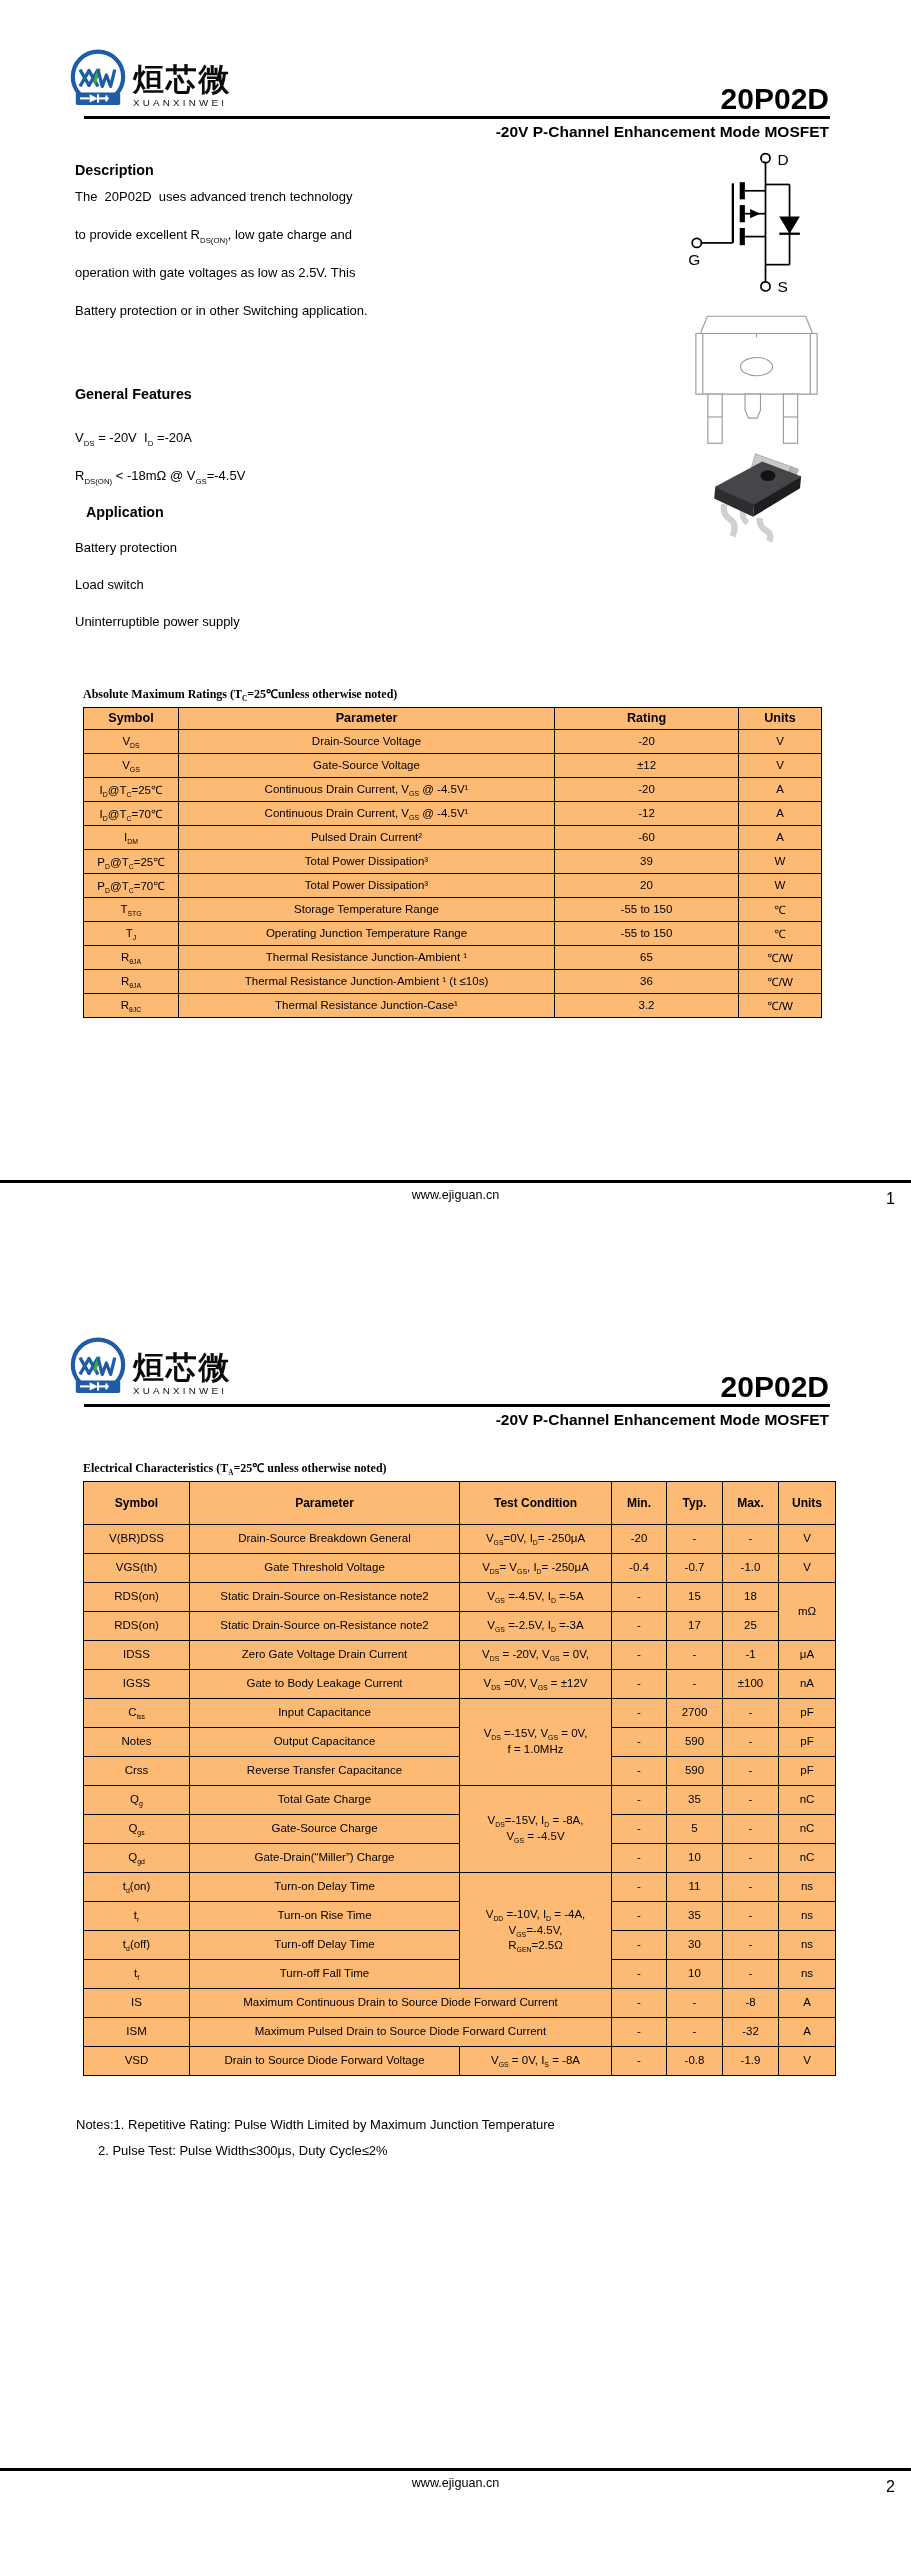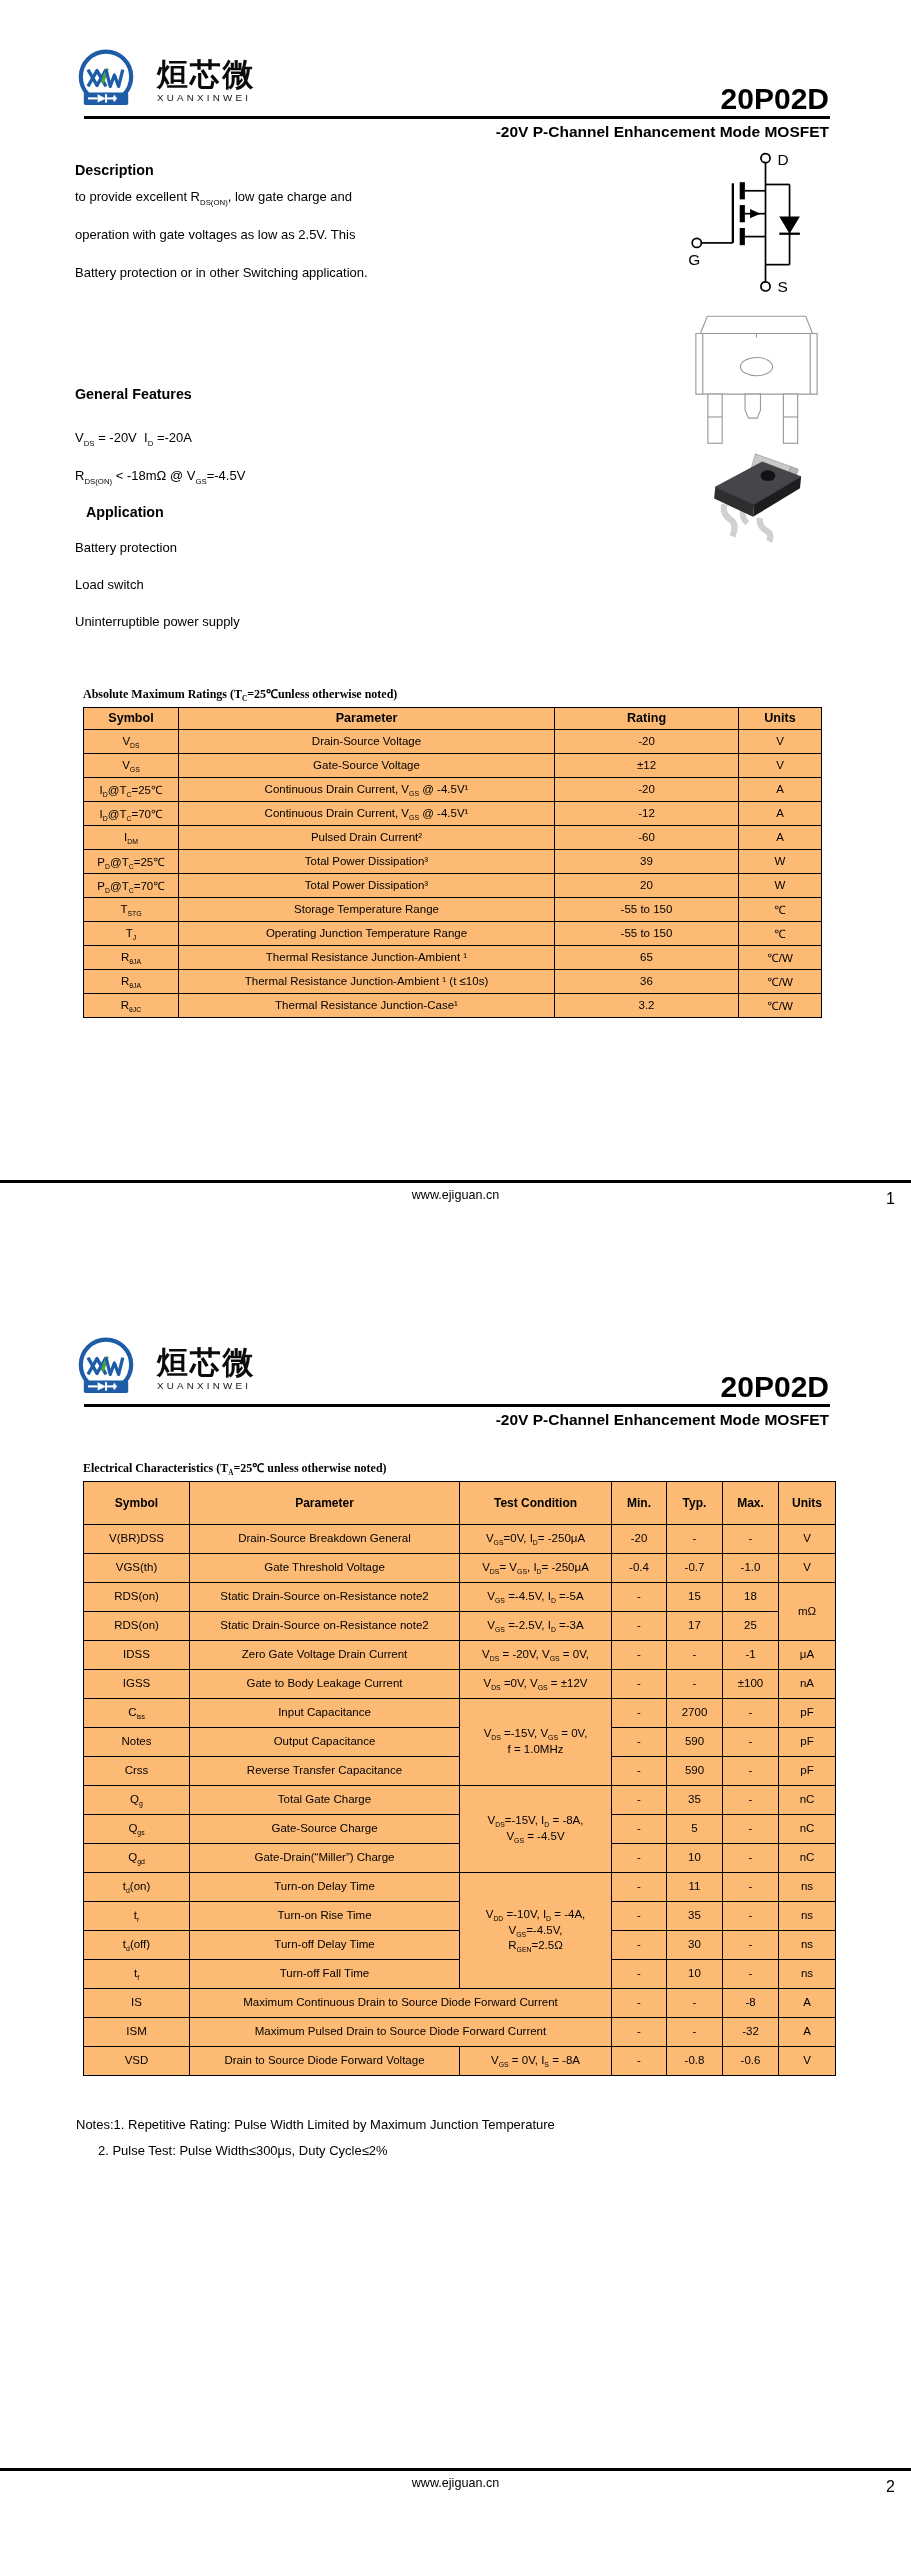--- a/index.html
+++ b/index.html
@@ -9,21 +9,21 @@
     background:#fff;color:#000;
     font-family:"Liberation Sans",sans-serif;
     overflow:hidden;
   }
   .abs{position:absolute;}
   .page{position:absolute;left:0;width:911px;height:1288px;background:#fff;}
   #page1{top:0;}
   #page2{top:1288px;}
 
   
-  .logo{left:76px;top:48px;display:flex;gap:21px;align-items:center;}
+  .logo{left:68px;top:48px;display:flex;gap:5px;align-items:flex-end;}
   .logo svg{width:60px;height:60px;flex:0 0 auto;}
   .logo-text{padding-top:4.6px;}
   .logo-cn{font-size:31px;font-weight:bold;line-height:33px;letter-spacing:1.7px;color:#0a0a0a;}
   .logo-en{font-size:9.8px;letter-spacing:3.2px;margin-top:0.6px;color:#141414;font-weight:500;}
   .pn-title{right:82px;top:84px;font-size:30px;font-weight:bold;line-height:30px;text-align:left;}
   .hdr-rule{left:84px;top:116px;width:746px;height:2.9px;background:#000;}
   .sub-title{right:82px;top:123px;font-size:15.5px;font-weight:bold;}
 
   
   .sec-head{left:75px;font-size:14.3px;font-weight:bold;}
@@ -97,20 +97,21 @@
       <div class="logo-en">XUANXINWEI</div>
     </div>
   </div>
 
   <div class="abs pn-title">20P02D</div>
   <div class="abs hdr-rule"></div>
   <div class="abs sub-title">-20V P-Channel Enhancement Mode MOSFET</div>
 
   <div class="abs sec-head desc-head">Description</div>
   <div class="abs dlines desc-lines">
+      <div class="line">The  20P02D  uses advanced trench technology</div>
       <div class="line">to provide excellent R<sub>DS(ON)</sub>, low gate charge and</div>
       <div class="line">operation with gate voltages as low as 2.5V. This</div>
       <div class="line">Battery protection or in other Switching application.</div>
     </div>
 
   <div class="abs sec-head feat-head">General Features</div>
   <div class="abs dlines feat-lines">
       <div class="line">V<sub>DS</sub> = -20V  I<sub>D</sub> =-20A</div>
       <div class="line">R<sub>DS(ON)</sub> &lt; -18mΩ @ V<sub>GS</sub>=-4.5V</div>
     </div>
@@ -471,21 +472,21 @@
           <td>-</td>
           <td>-32</td>
           <td>A</td>
         </tr>
         <tr>
           <td>VSD</td>
           <td>Drain to Source Diode Forward Voltage</td>
           <td>V<sub>GS</sub> = 0V, I<sub>S</sub> = -8A</td>
           <td>-</td>
           <td>-0.8</td>
-          <td>-0.6</td>
+          <td>-1.9</td>
           <td>V</td>
         </tr>
       </tbody>
   </table>
 
   <div class="abs dlines notes">
       <div class="line">Notes:1. Repetitive Rating: Pulse Width Limited by Maximum Junction Temperature</div>
       <div class="line">2. Pulse Test: Pulse Width≤300μs, Duty Cycle≤2%</div>
     </div>
 

